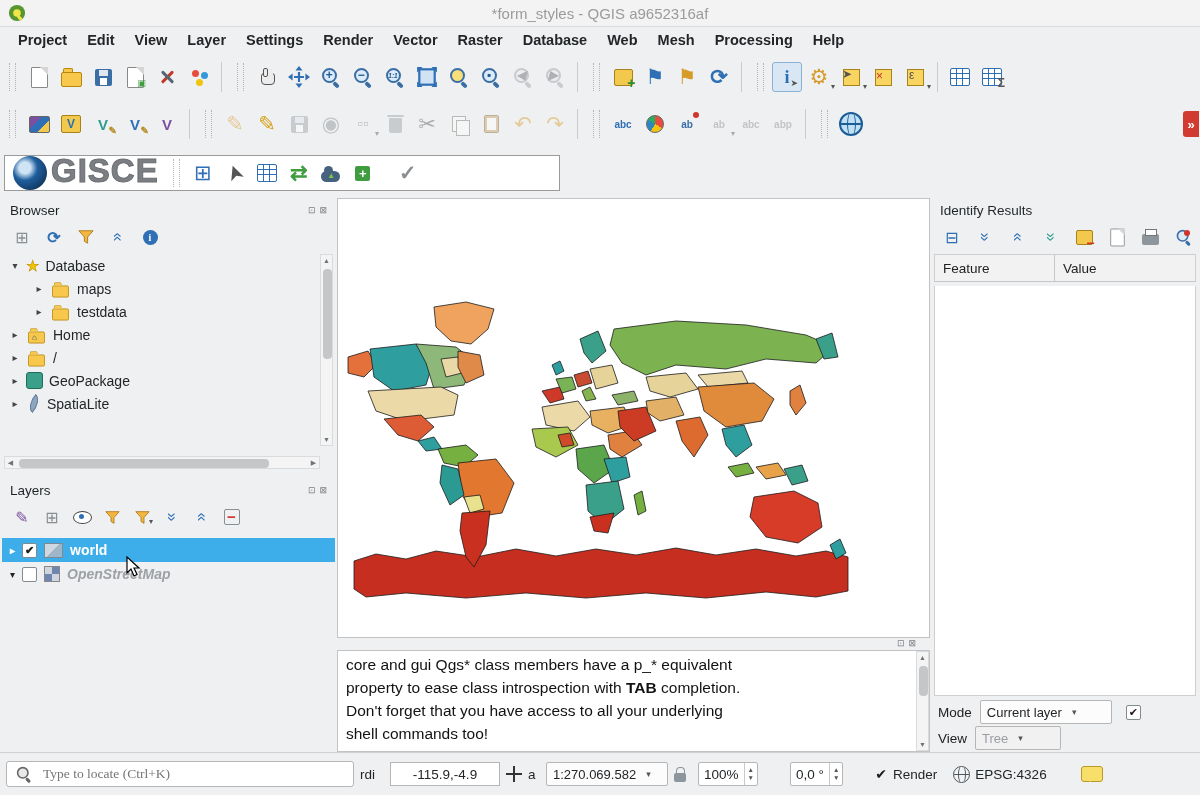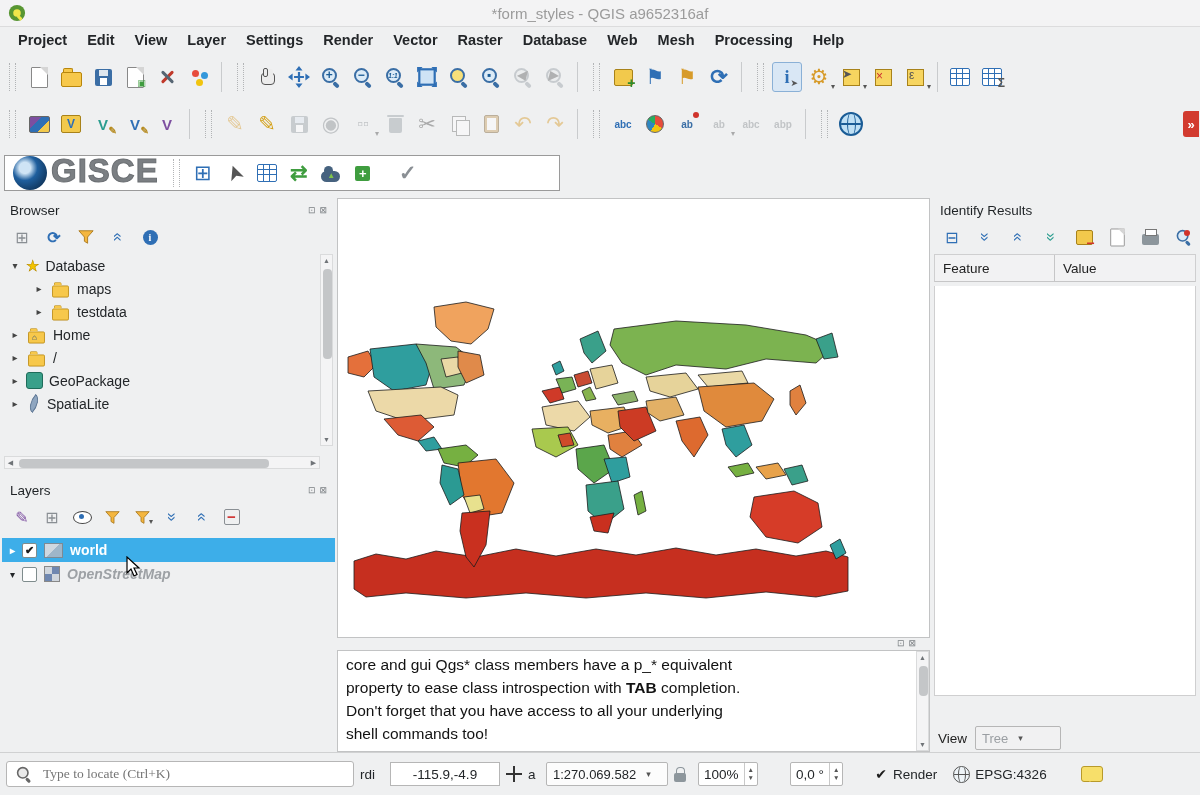--- a/index.html
+++ b/index.html
@@ -679,20 +679,25 @@
         </span>
       <span class="pti dotred">
           <span class="mag small"></span>
         </span>
     </div>
     <div class="colhead" style="margin:2px 2px 0 2px;">
       <span class="colcell" style="width:120px;border-right:1px solid #c6c6c7;height:100%;display:flex;align-items:center">Feature</span>
       <span class="colcell">Value</span>
     </div>
     <div class="collist" style="position:absolute;left:2px;right:2px;top:88px;bottom:56px;"></div>
+    <div class="modrow" style="position:absolute;left:2px;bottom:28px;right:0;">
+      <span>Mode</span>
+      <span class="combo" style="width:118px">Current layer</span>
+      <span class="cb on" style="margin-left:6px"></span>
+    </div>
     <div class="modrow" style="position:absolute;left:2px;bottom:2px;">
       <span>View</span>
       <span class="combo grayed" style="width:72px">Tree</span>
     </div>
   </div>
 
   <div id="statusbar">
     <span class="locate">
       <span class="mag small" style="filter:grayscale(1);flex:none"></span>
       <input placeholder="Type to locate (Ctrl+K)" style="">

